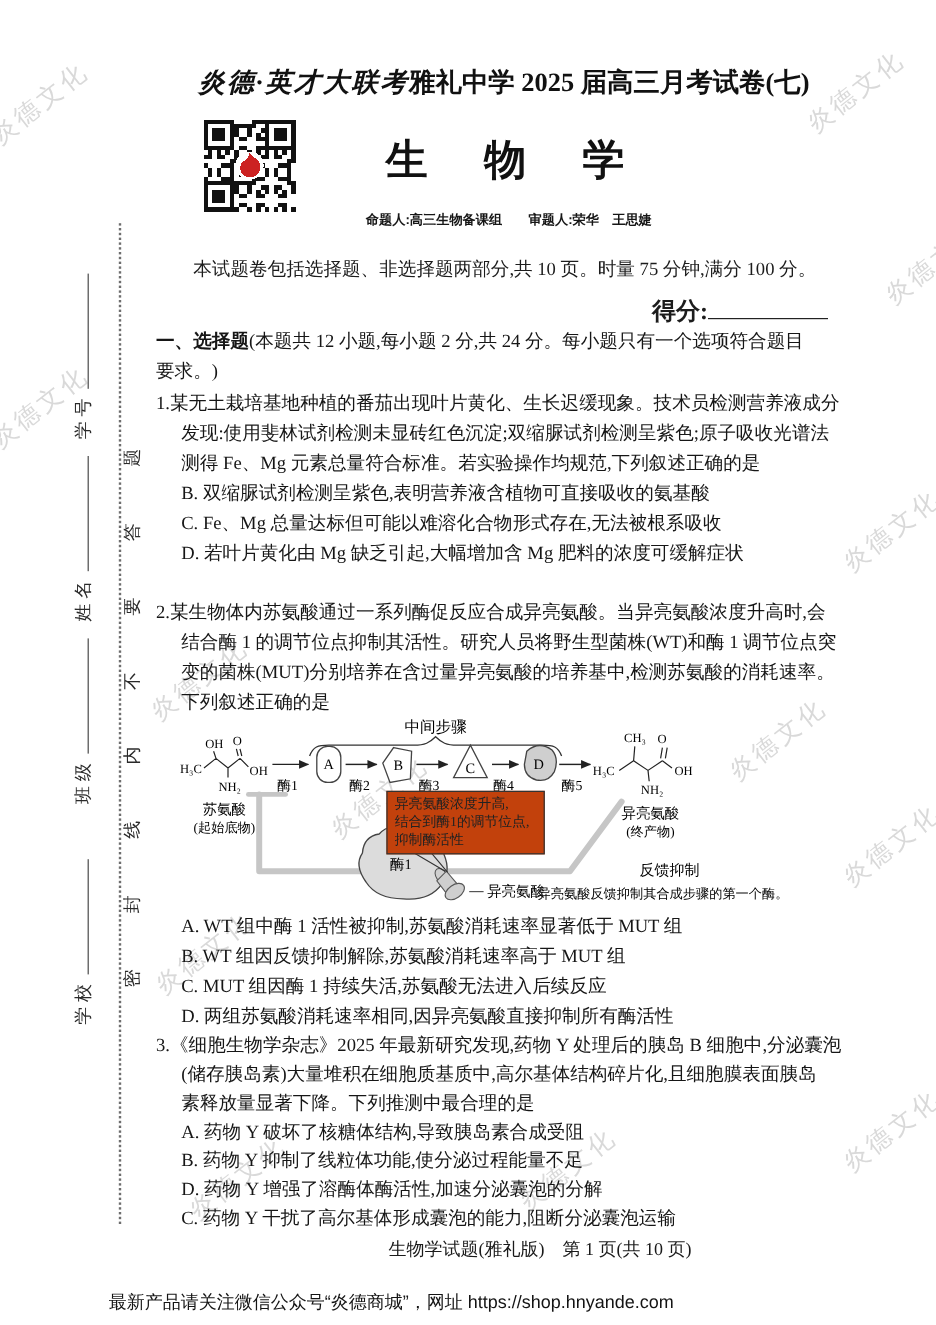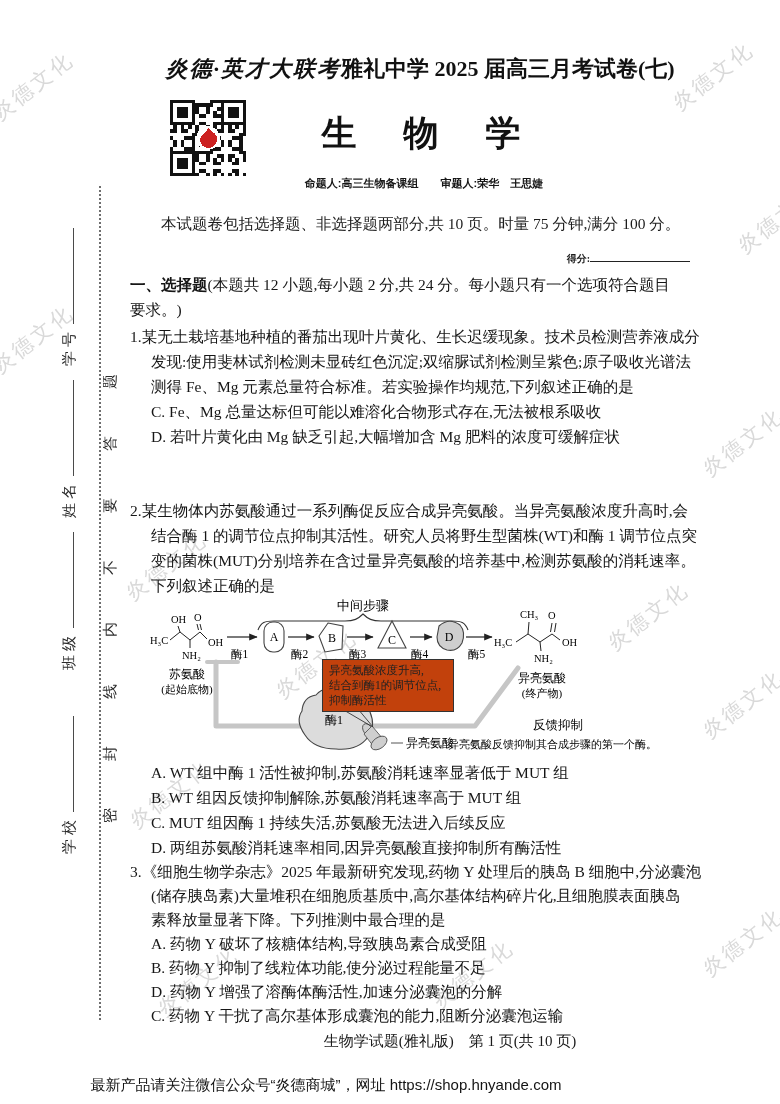--- a/index.html
+++ b/index.html
@@ -19,21 +19,21 @@
   
   .hdr-title{position:absolute;left:120px;top:54px;width:600px;text-align:center;
       font-size:22px;font-weight:bold;white-space:nowrap;color:#111;}
   .brush{font-style:italic;font-weight:900;letter-spacing:2px;}
   .subject{position:absolute;left:130px;top:110px;width:588px;text-align:center;
       font-size:35px;font-weight:bold;letter-spacing:6px;
       font-family:"Liberation Sans","DejaVu Sans",sans-serif;color:#111;}
   .setters{position:absolute;left:130px;top:176px;width:588px;text-align:center;
       font-size:11px;font-weight:bold;font-family:"Liberation Sans","DejaVu Sans",sans-serif;color:#161616;}
   .intro{position:absolute;left:130px;top:214px;width:592px;font-size:15.5px;text-indent:31px;white-space:nowrap;}
-  .score{position:absolute;left:130px;top:246px;width:560px;text-align:right;font-size:10px;font-weight:bold;}
+  .score{position:absolute;left:130px;top:246px;width:560px;text-align:right;font-size:20px;font-weight:bold;}
   .blank-u{display:inline-block;width:100px;height:15px;border-bottom:1.2px solid #222;}
   
   .tblock{position:absolute;left:130px;width:596px;font-size:15.5px;line-height:25px;color:#161616;}
   .tblock .ln{white-space:nowrap;}
   .tblock .indent{padding-left:21px;}
   .lh24{line-height:24px;}
   .sec-b{font-weight:bold;}
   
   #diagram{position:absolute;left:130px;top:598px;width:600px;height:162px;}
   #diagram svg{position:absolute;left:0;top:0;font-family:"Liberation Serif","DejaVu Serif",serif;}
@@ -233,20 +233,21 @@
     <div class="ln">要求。)</div>
   </div>
 
   <div class="tblock" style="top:324px">
     <div>
         <div class="ln">1.某无土栽培基地种植的番茄出现叶片黄化、生长迟缓现象。技术员检测营养液成分</div>
         <div class="ln indent">发现:使用斐林试剂检测未显砖红色沉淀;双缩脲试剂检测呈紫色;原子吸收光谱法</div>
         <div class="ln indent">测得 Fe、Mg 元素总量符合标准。若实验操作均规范,下列叙述正确的是</div>
       </div>
     <div>
+        <div class="ln indent">B. 双缩脲试剂检测呈紫色,表明营养液含植物可直接吸收的氨基酸</div>
         <div class="ln indent">C. Fe、Mg 总量达标但可能以难溶化合物形式存在,无法被根系吸收</div>
         <div class="ln indent">D. 若叶片黄化由 Mg 缺乏引起,大幅增加含 Mg 肥料的浓度可缓解症状</div>
       </div>
   </div>
 
   <div class="tblock" style="top:498px">
       <div class="ln">2.某生物体内苏氨酸通过一系列酶促反应合成异亮氨酸。当异亮氨酸浓度升高时,会</div>
       <div class="ln indent">结合酶 1 的调节位点抑制其活性。研究人员将野生型菌株(WT)和酶 1 调节位点突</div>
       <div class="ln indent">变的菌株(MUT)分别培养在含过量异亮氨酸的培养基中,检测苏氨酸的消耗速率。</div>
       <div class="ln indent">下列叙述正确的是</div>

